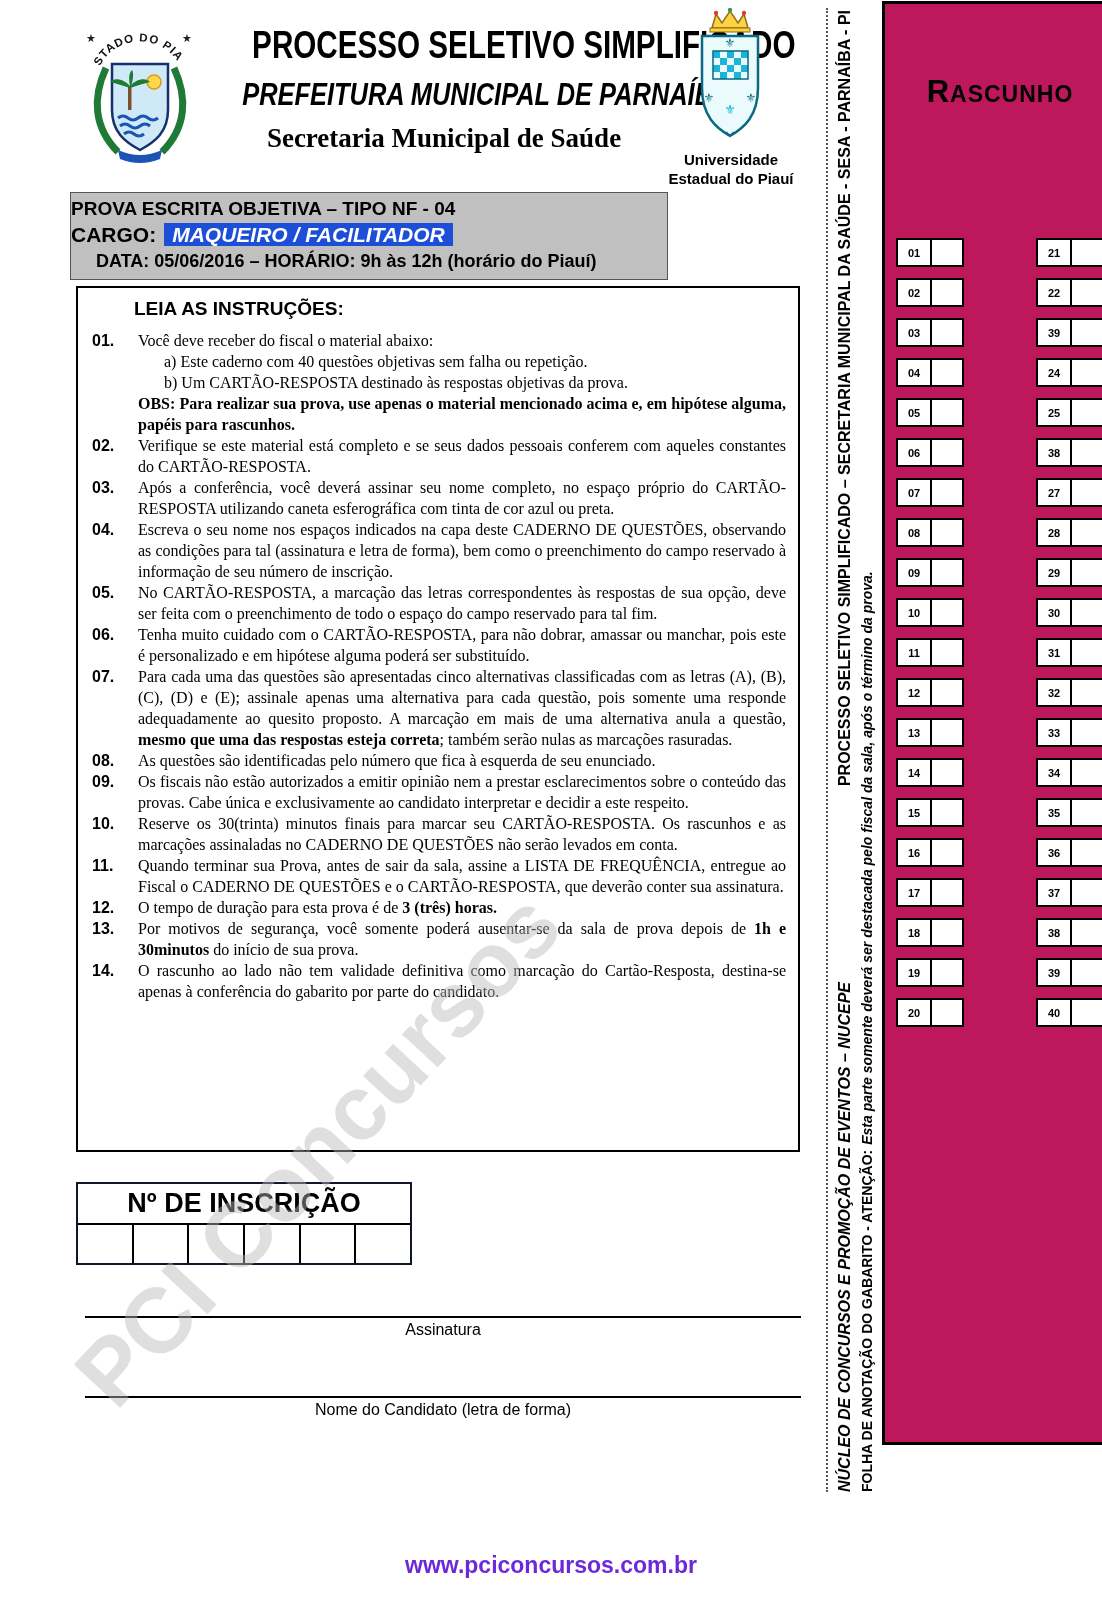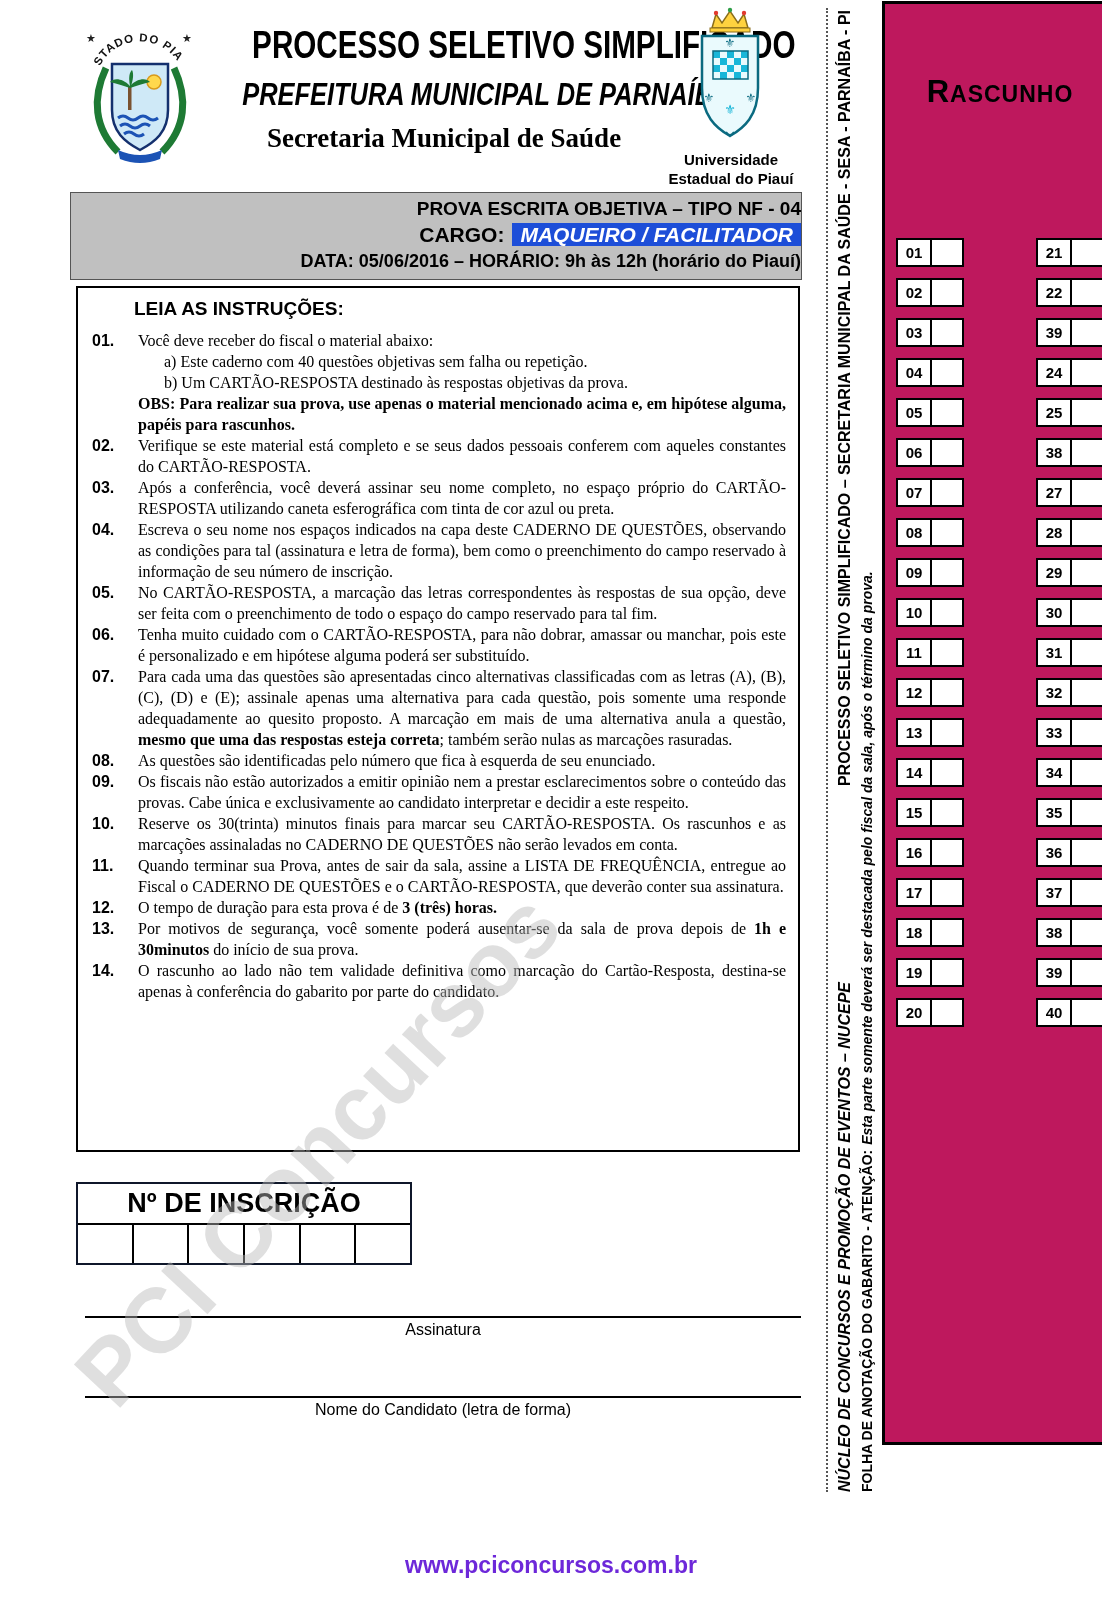--- a/index.html
+++ b/index.html
@@ -13,25 +13,25 @@
   
   .crest-left { position:absolute; left:84px; top:14px; width:112px; height:150px; }
   .title-block { position:absolute; left:198px; top:24px; width:492px; text-align:center; }
   .t1 { font-size:38px; font-weight:bold; white-space:nowrap; transform:scaleX(0.78); transform-origin:50% 50%; }
   .t2 { font-size:31px; font-weight:bold; font-style:italic; white-space:nowrap; transform:scaleX(0.82); transform-origin:50% 50%; margin-top:10px; }
   .t3 { font-family:"Liberation Serif", serif; font-size:27px; font-weight:bold; margin-top:10px; }
   .crest-right { position:absolute; left:690px; top:6px; width:80px; height:142px; }
   .uespi-caption { position:absolute; left:660px; top:150px; width:142px; text-align:center; font-weight:bold; font-size:15px; line-height:19px; }
 
   
-  .exam-box { position:absolute; left:70px; top:192px; width:732px; background:#c0c0c0; border:1px solid #555; text-align:right; padding:5px 0 7px; }
+  .exam-box { position:absolute; left:70px; top:192px; width:598px; background:#c0c0c0; border:1px solid #555; text-align:left; padding:5px 0 7px; }
   .exam-line1 { font-size:19px; font-weight:bold; }
   .exam-line2 { font-size:21px; font-weight:bold; margin-top:3px; }
   .cargo-value { background:#1d4ed8; color:#fff; font-style:italic; padding:0 8px; margin-left:8px; }
-  .exam-line3 { font-size:18px; font-weight:bold; margin-top:4px; }
+  .exam-line3 { font-size:18px; font-weight:bold; margin-top:4px;padding-left:25px; }
 
   
   .instructions { position:absolute; left:76px; top:286px; width:724px; height:866px; border:2px solid #000; padding:10px 8px 6px 6px; }
   .instr-title { font-size:19px; font-weight:bold; padding-left:50px; margin-bottom:10px; }
   .instr-item { display:flex; }
   .instr-num { flex:0 0 54px; width:54px; font-weight:bold; font-size:16px; line-height:21px; padding-left:8px; }
   .instr-body { flex:1; font-size:16px; line-height:21px; text-align:justify; padding-right:4px;font-family:Liberation Serif, serif; }
   .instr-line.ind { padding-left:26px; }
   .bold { font-weight:bold; }
 
@@ -57,21 +57,21 @@
   .v-folha { font-weight:bold; }
   .v-atencao { font-weight:bold; font-style:italic; margin-left:5px; }
 
   
   .rascunho { position:absolute; left:882px; top:1px; width:236px; height:1444px; border:3px solid #000; background:#be185d; }
   .rascunho-title { text-align:center; margin-top:70px; font-size:23px; font-weight:bold; letter-spacing:1px; }
   .rascunho-title::first-letter { font-size:31px; }
   .rascunho-grid { position:absolute; left:11px; right:11px; top:234px; display:flex; justify-content:space-between; }
   .r-col { display:flex; flex-direction:column; gap:11px; }
   .r-row { display:flex; width:68px; height:29px; border:2px solid #000; background:#fff; }
-  .r-num { flex:0 0 34px; width:34px; border-right:2px solid #000; font-weight:bold; font-size:15px; display:flex; align-items:center; justify-content:center; }
+  .r-num { flex:0 0 34px; width:34px; border-right:2px solid #000; font-weight:bold; font-size:11px; display:flex; align-items:center; justify-content:center; }
   .r-box { flex:1; }
 
   
   .footer-url { position:absolute; left:0; right:0; top:1552px; text-align:center; font-size:23px; font-weight:bold; color:#6d28d9; cursor:pointer; }
   .watermark {
     position:absolute; left:135px; top:1320px; height:110px;
     transform-origin:0 100%; transform:rotate(-47deg);
     font-size:92px; font-weight:bold; color:#b9b9b9; opacity:0.45;
     white-space:nowrap; z-index:6; pointer-events:none;
   }

